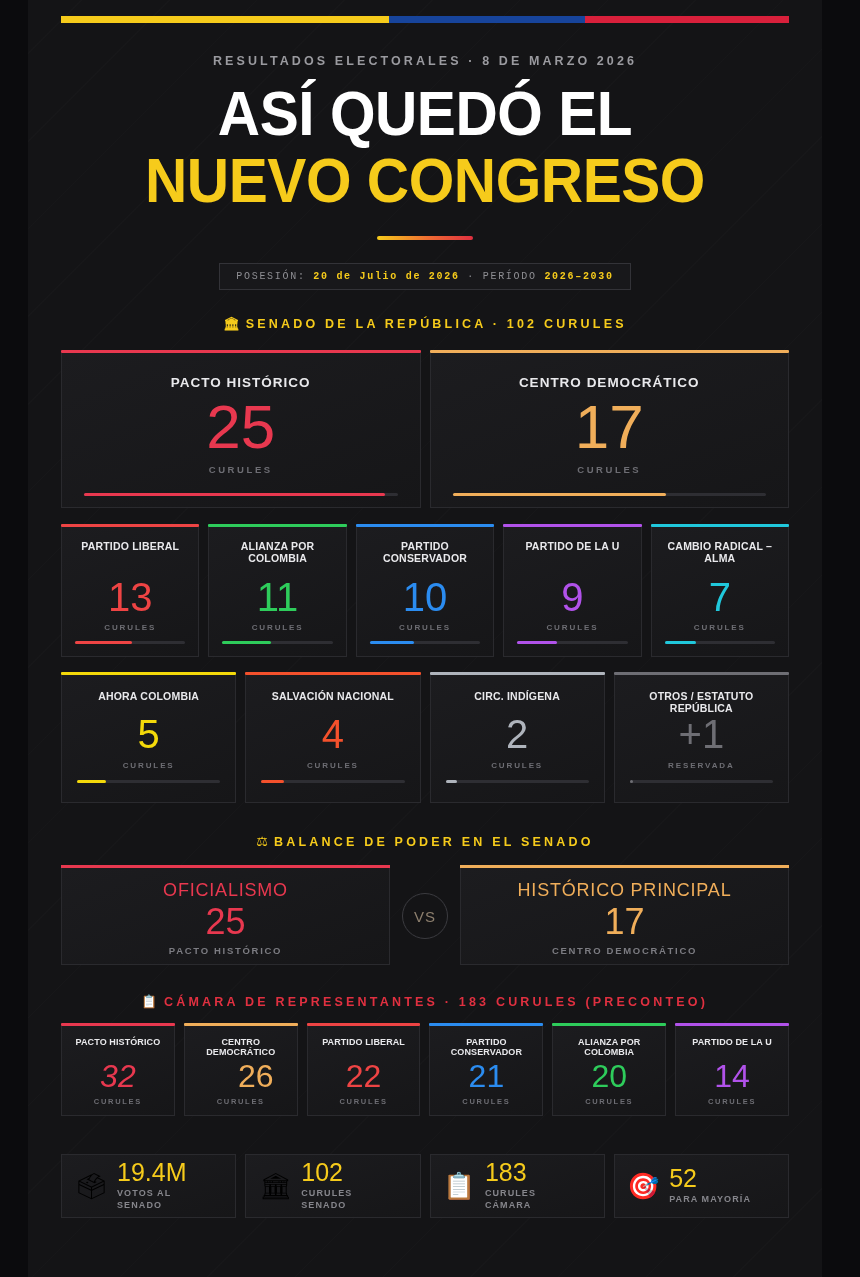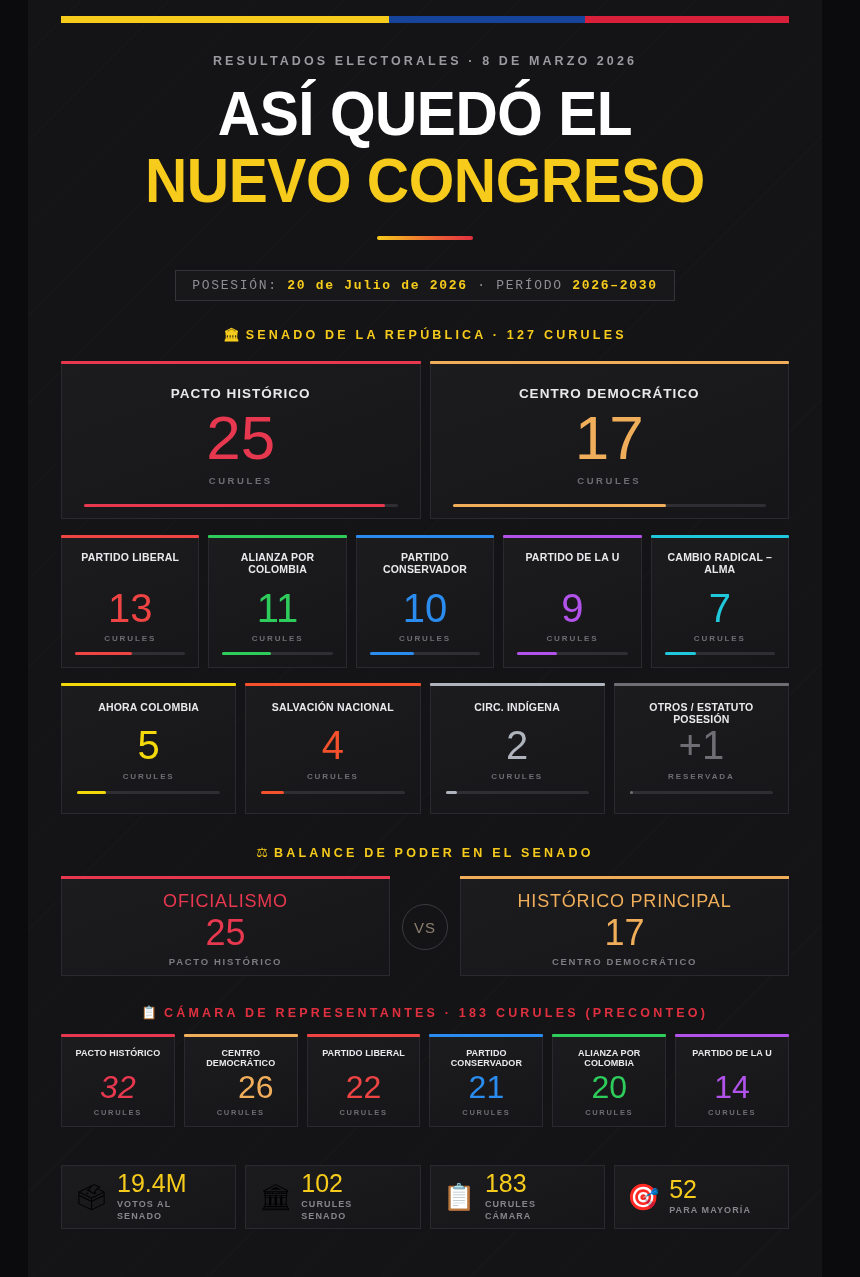--- a/index.html
+++ b/index.html
@@ -73,26 +73,26 @@
 
   .rule {
     width: 96px;
     height: 4px;
     margin: 25px auto 0 auto;
     background: linear-gradient(90deg, #F6CB1B 0%, #ef6a33 55%, #E03040 100%);
     border-radius: 2px;
   }
 
   .posesion {
-    margin: 30px auto 0 auto;
+    margin: 23px auto 0 auto;
     width: fit-content;
     padding: 7px 16px;
     border: 1px solid #333338;
     background: #18181b;
-    font-size: 13px;
+    font-size: 10px;
     font-family: "Liberation Mono", monospace;
     letter-spacing: 1.7px;
     color: #8e8e93;
     white-space: nowrap;
   }
   .posesion b { color: #F6CB1B; font-weight: bold; }
 
   
   .sec-head {
     margin-top: 26px;
@@ -271,21 +271,21 @@
 
     <div class="posesion">
       <span>POSESIÓN:</span>
       <b>20 de Julio de 2026</b>
       <span>·</span>
       <span>PERÍODO</span>
       <b>2026–2030</b>
     </div>
 
     <div class="sec-head sec-yellow">
-      <span class="emoji">🏛</span><span>SENADO DE LA REPÚBLICA · 127 CURULES</span>
+      <span class="emoji">🏛</span><span>SENADO DE LA REPÚBLICA · 102 CURULES</span>
     </div>
 
     <div class="row row-big" id="senate-big">
         <div class="card">
           <div class="topbar" style="background: rgb(232, 56, 79);"></div>
           <div class="pname">PACTO HISTÓRICO</div>
           <div class="pnum" style="color: rgb(232, 56, 79);">25</div>
           <div class="plabel">CURULES</div>
           <div class="pbar">
             <i style="width: 96%; background: rgb(232, 56, 79);"></i>
@@ -371,21 +371,21 @@
           <div class="topbar" style="background: rgb(175, 180, 188);"></div>
           <div class="pname">CIRC. INDÍGENA</div>
           <div class="pnum" style="color: rgb(175, 180, 188);">2</div>
           <div class="plabel">CURULES</div>
           <div class="pbar">
             <i style="width: 8%; background: rgb(175, 180, 188);"></i>
           </div>
         </div>
         <div class="card">
           <div class="topbar" style="background: rgb(110, 110, 116);"></div>
-          <div class="pname">OTROS / ESTATUTO POSESIÓN</div>
+          <div class="pname">OTROS / ESTATUTO REPÚBLICA</div>
           <div class="pnum" style="color: rgb(110, 110, 116);">+1</div>
           <div class="plabel">RESERVADA</div>
           <div class="pbar">
             <i style="width: 2%; background: rgb(110, 110, 116);"></i>
           </div>
         </div>
       </div>
 
     <div class="sec-head sec-yellow" style="margin-top:31px">
       <span class="emoji">⚖</span><span>BALANCE DE PODER EN EL SENADO</span>

